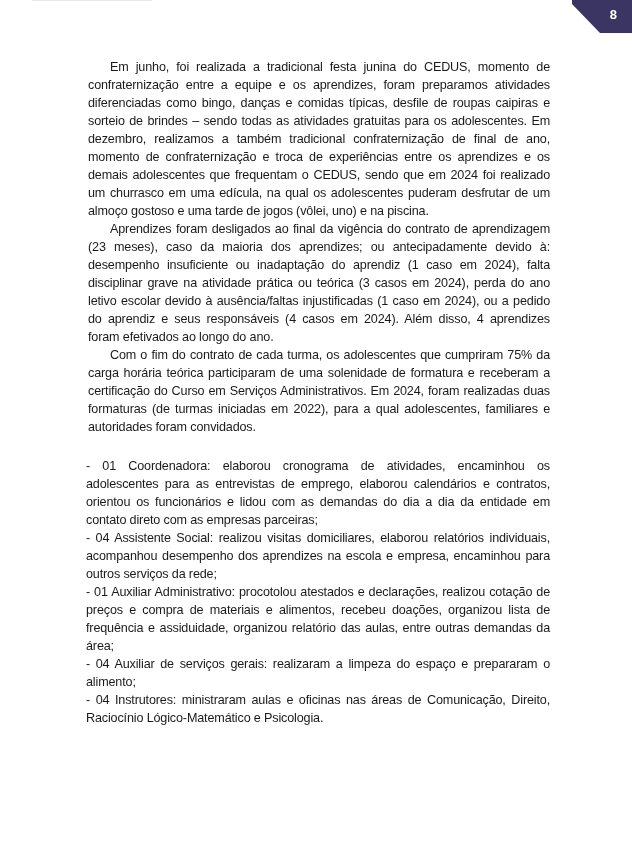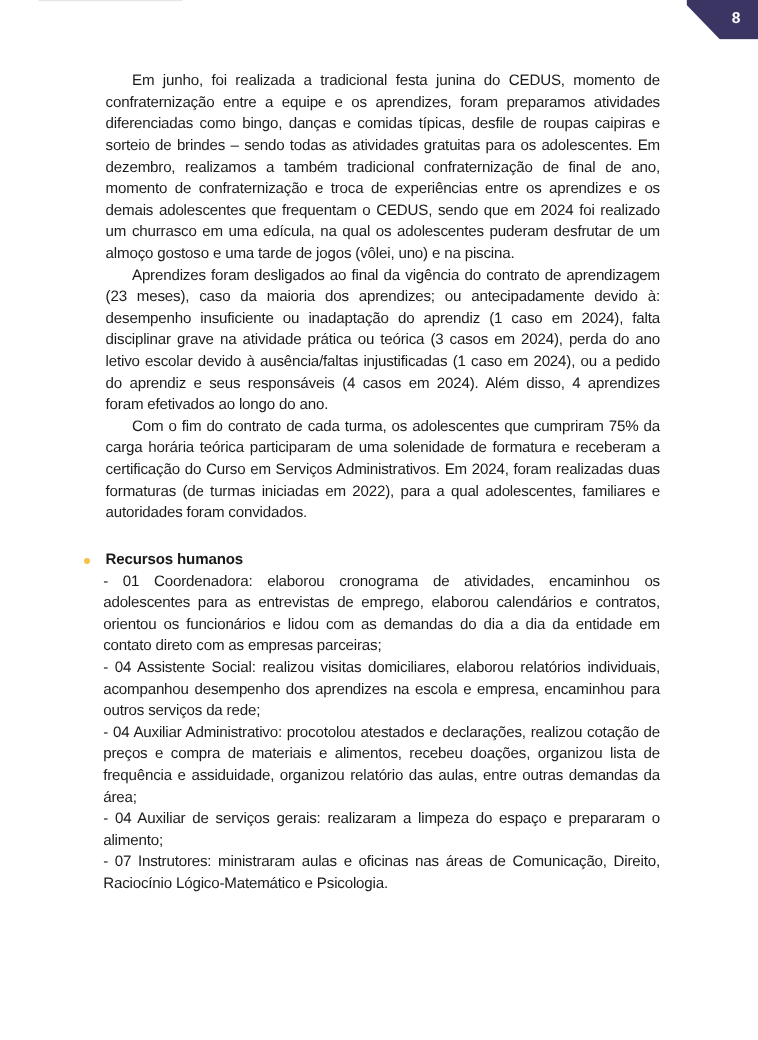--- a/index.html
+++ b/index.html
@@ -86,24 +86,20 @@
 
 <div class="page-tab"></div>
 <div class="page-num">8</div>
 
 <div class="content">
   <p class="para">Em junho, foi realizada a tradicional festa junina do CEDUS, momento de confraternização entre a equipe e os aprendizes, foram preparamos atividades diferenciadas como bingo, danças e comidas típicas, desfile de roupas caipiras e sorteio de brindes – sendo todas as atividades gratuitas para os adolescentes. Em dezembro, realizamos a também tradicional confraternização de final de ano, momento de confraternização e troca de experiências entre os aprendizes e os demais adolescentes que frequentam o CEDUS, sendo que em 2024 foi realizado um churrasco em uma edícula, na qual os adolescentes puderam desfrutar de um almoço gostoso e uma tarde de jogos (vôlei, uno) e na piscina.</p>
   <p class="para">Aprendizes foram desligados ao final da vigência do contrato de aprendizagem (23 meses), caso da maioria dos aprendizes; ou antecipadamente devido à: desempenho insuficiente ou inadaptação do aprendiz (1 caso em 2024), falta disciplinar grave na atividade prática ou teórica (3 casos em 2024), perda do ano letivo escolar devido à ausência/faltas injustificadas (1 caso em 2024), ou a pedido do aprendiz e seus responsáveis (4 casos em 2024). Além disso, 4 aprendizes foram efetivados ao longo do ano.</p>
   <p class="para">Com o fim do contrato de cada turma, os adolescentes que cumpriram 75% da carga horária teórica participaram de uma solenidade de formatura e receberam a certificação do Curso em Serviços Administrativos. Em 2024, foram realizadas duas formaturas (de turmas iniciadas em 2022), para a qual adolescentes, familiares e autoridades foram convidados.</p>
 
   <div class="section">
-    <div class="section-head">
-      <span class="bullet"></span>
-      <span>Recursos humanos</span>
-    </div>
     <p class="rh-item">- 01 Coordenadora: elaborou cronograma de atividades, encaminhou os adolescentes para as entrevistas de emprego, elaborou calendários e contratos, orientou os funcionários e lidou com as demandas do dia a dia da entidade em contato direto com as empresas parceiras;</p>
     <p class="rh-item">- 04 Assistente Social: realizou visitas domiciliares, elaborou relatórios individuais, acompanhou desempenho dos aprendizes na escola e empresa, encaminhou para outros serviços da rede;</p>
-    <p class="rh-item">- 04 Auxiliar Administrativo: procotolou atestados e declarações, realizou cotação de preços e compra de materiais e alimentos, recebeu doações, organizou lista de frequência e assiduidade, organizou relatório das aulas, entre outras demandas da área;</p>
+    <p class="rh-item">- 01 Auxiliar Administrativo: procotolou atestados e declarações, realizou cotação de preços e compra de materiais e alimentos, recebeu doações, organizou lista de frequência e assiduidade, organizou relatório das aulas, entre outras demandas da área;</p>
     <p class="rh-item">- 04 Auxiliar de serviços gerais: realizaram a limpeza do espaço e prepararam o alimento;</p>
-    <p class="rh-item">- 07 Instrutores: ministraram aulas e oficinas nas áreas de Comunicação, Direito, Raciocínio Lógico-Matemático e Psicologia.</p>
+    <p class="rh-item">- 04 Instrutores: ministraram aulas e oficinas nas áreas de Comunicação, Direito, Raciocínio Lógico-Matemático e Psicologia.</p>
   </div>
 
 </div>
 
 </body></html>

